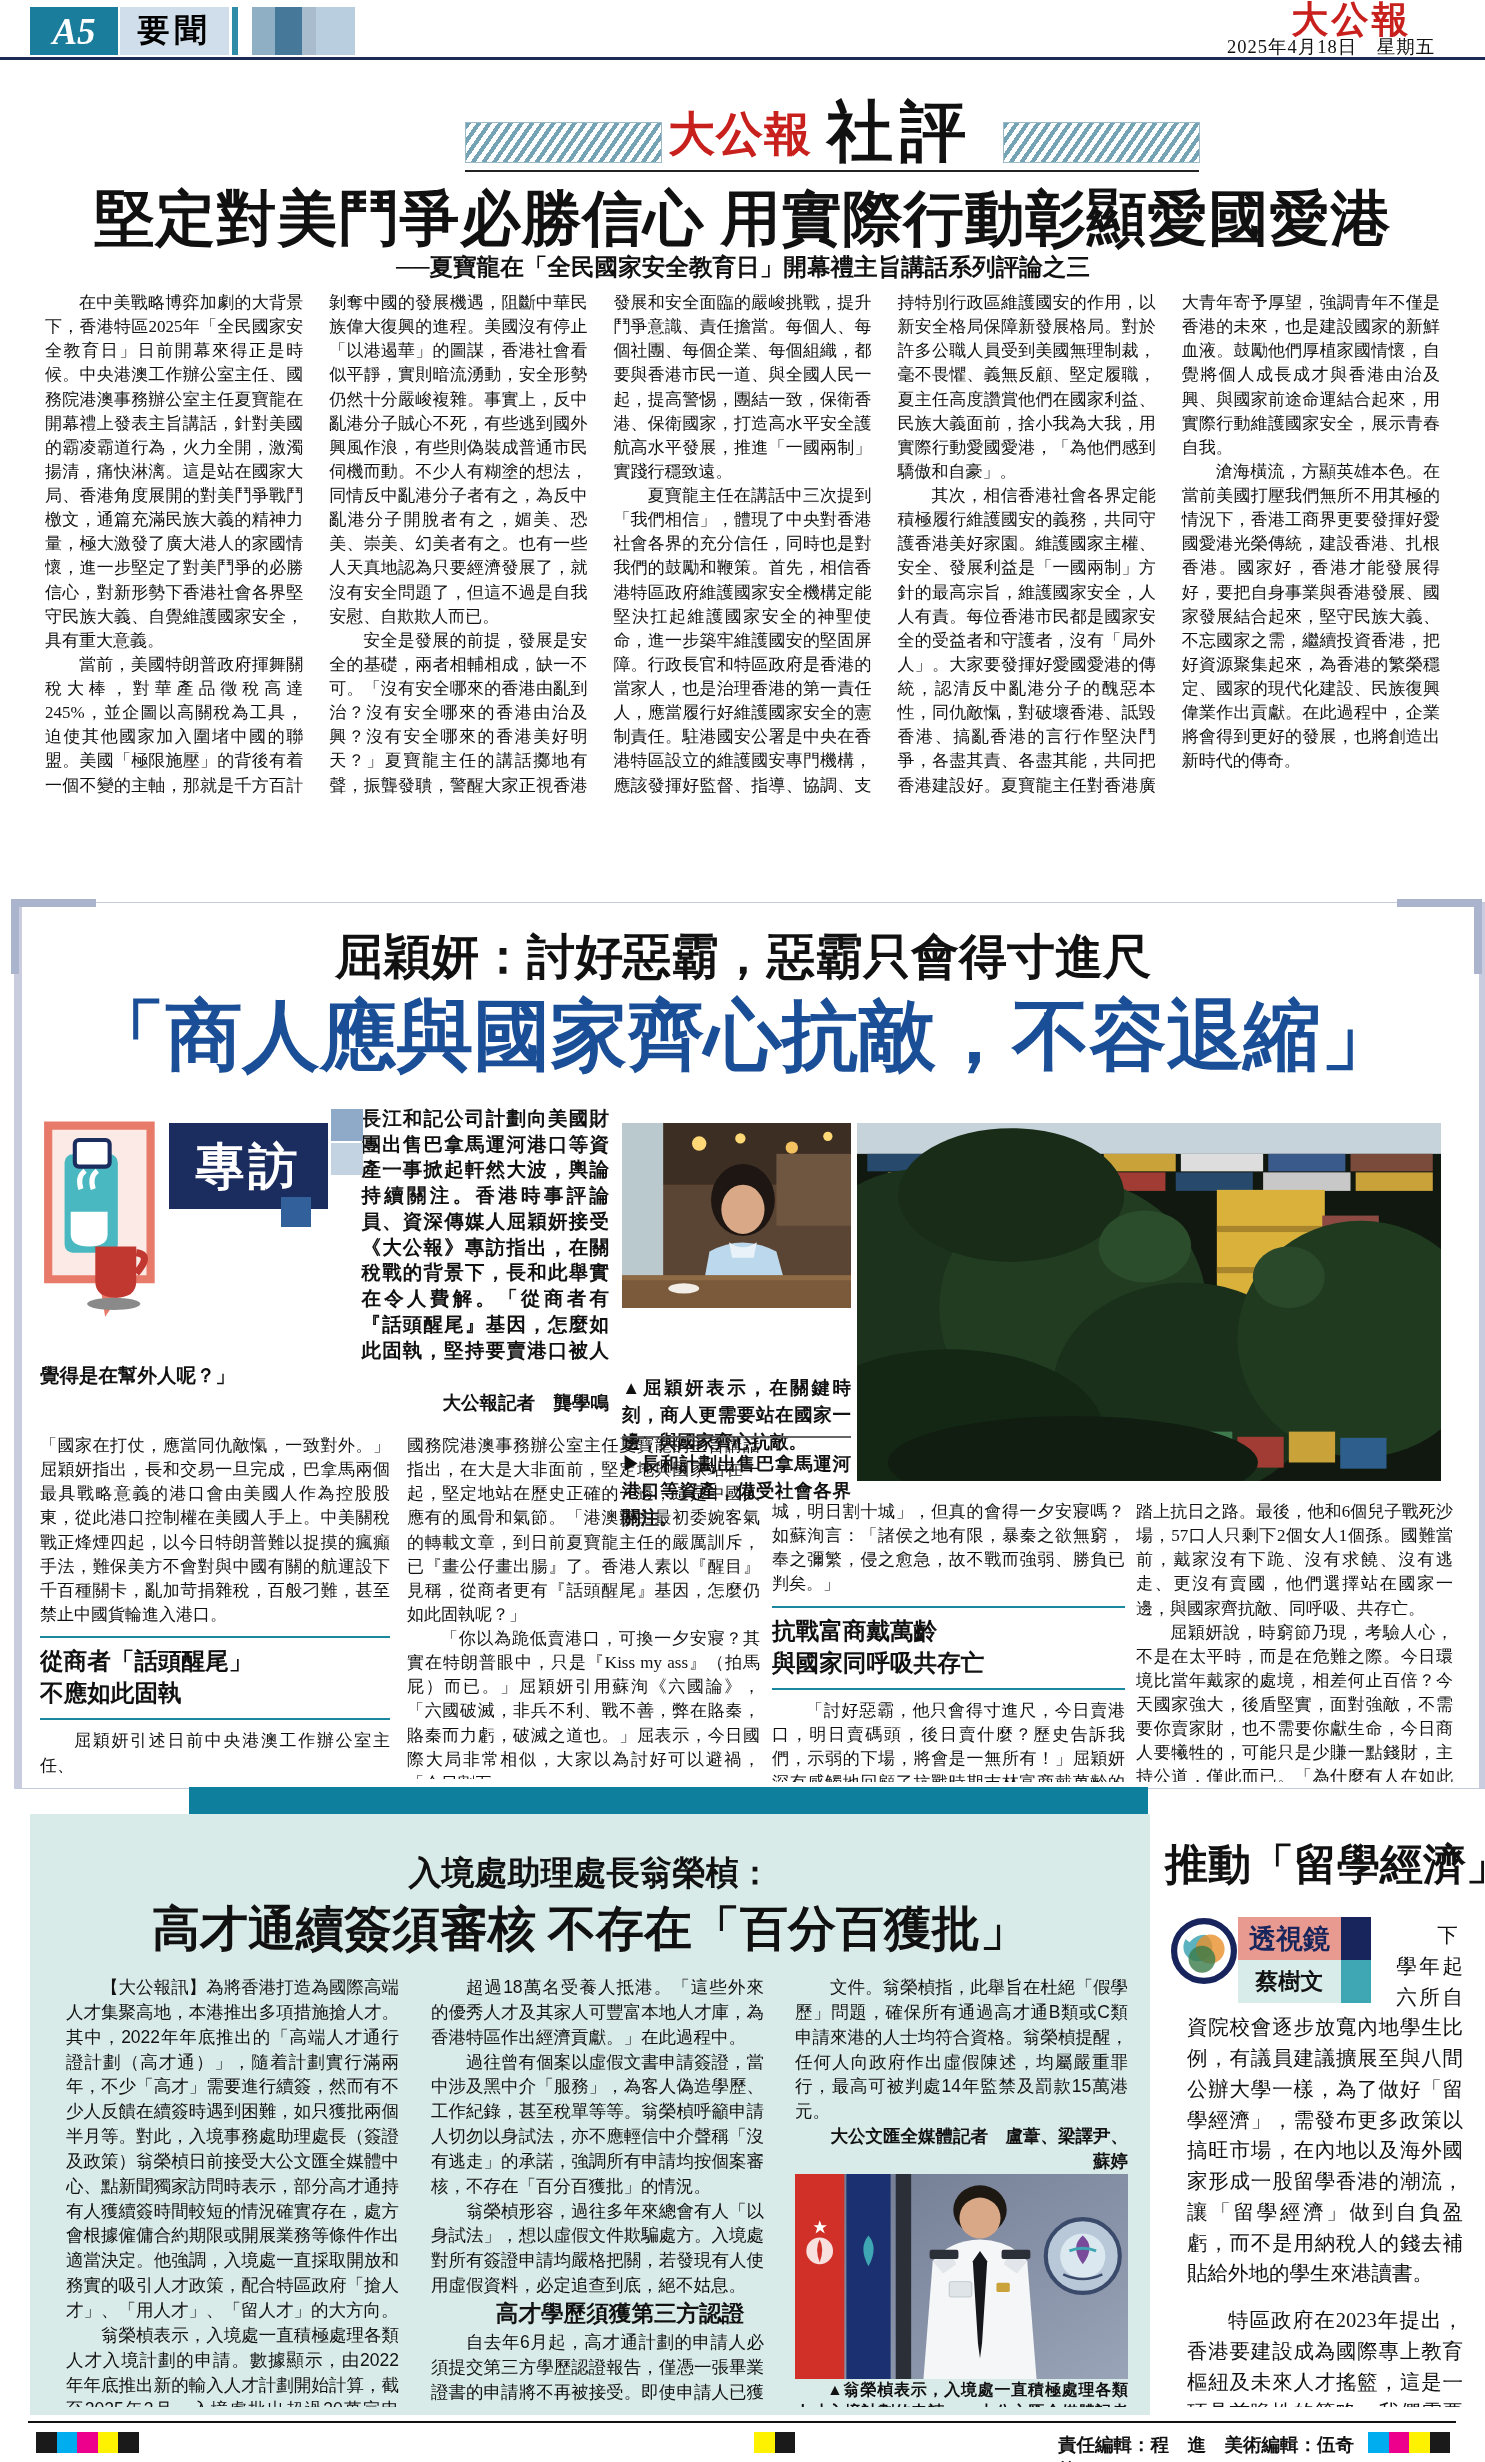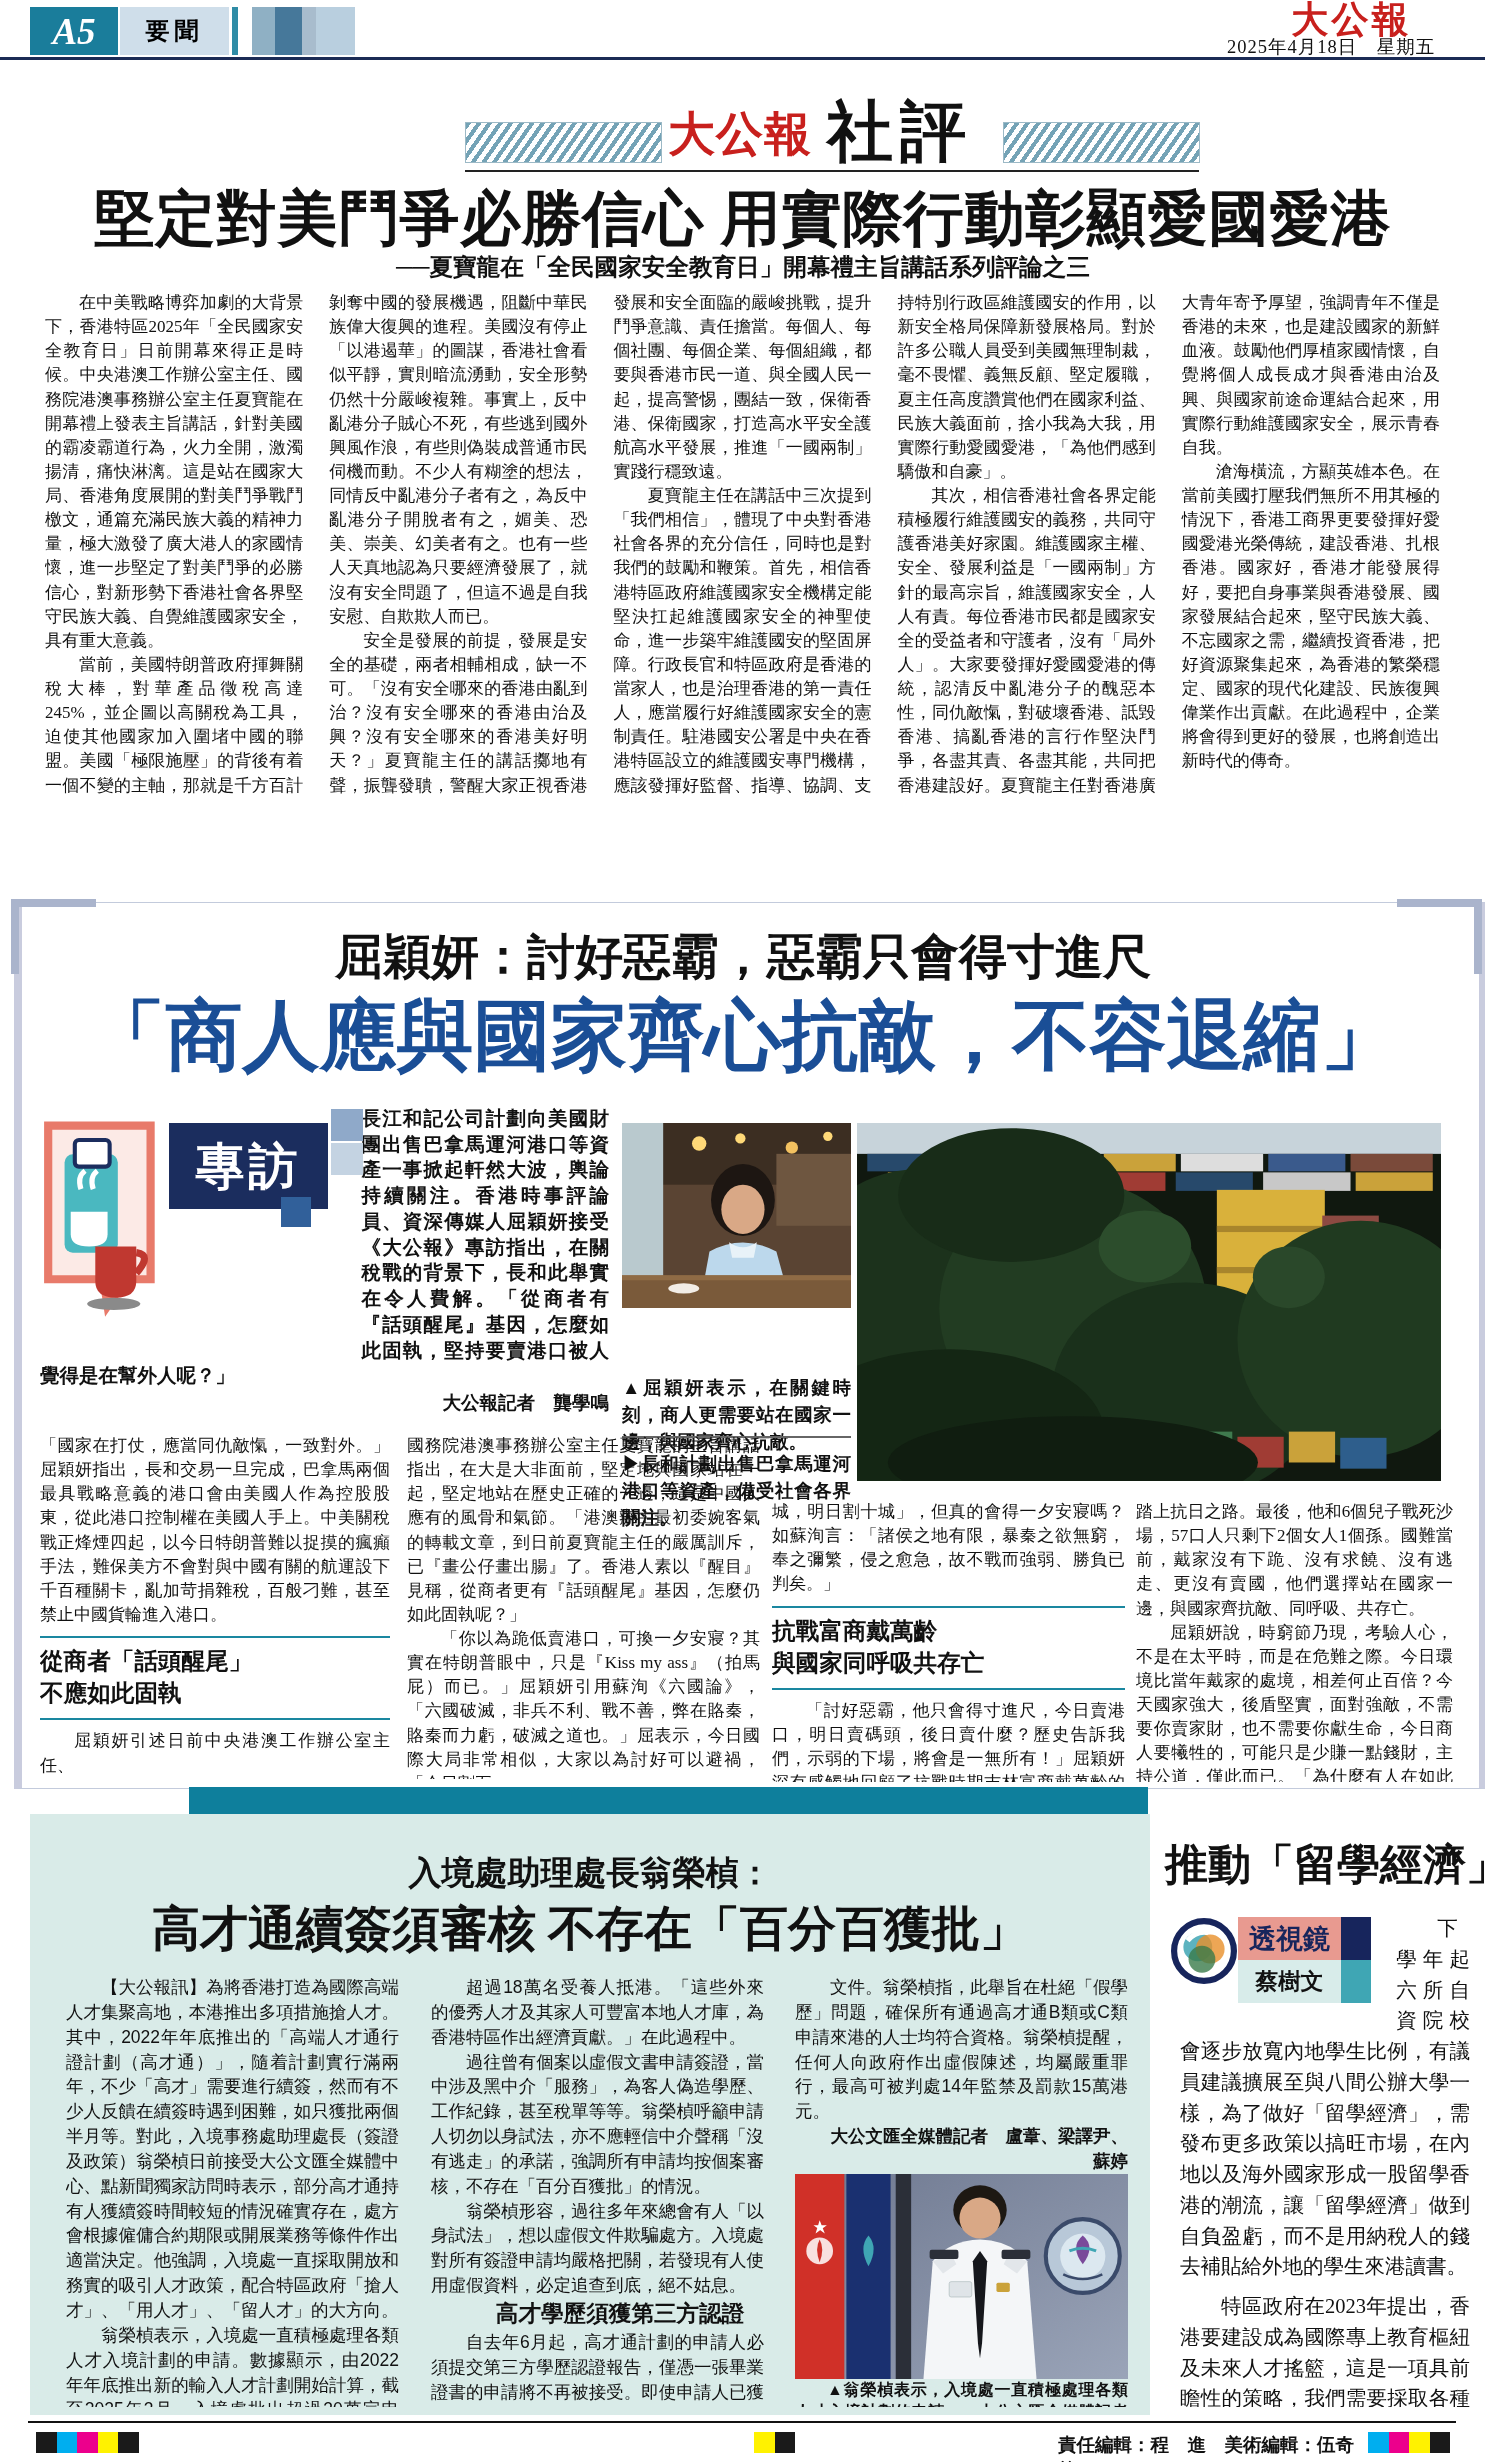--- a/index.html
+++ b/index.html
@@ -4,21 +4,21 @@
 <style>
   html,body{margin:0;padding:0;background:#e8e8e8;}
   #page{position:relative;width:1486px;height:2462px;background:#ffffff;overflow:hidden;
         font-family:"Liberation Serif", serif;color:#111;}
   .abs{position:absolute;}
   
   .a5-box{left:30px;top:7.2px;width:88px;height:48px;background:#1a7d9b;color:#fff;
           font-family:"Liberation Serif",serif;font-style:italic;font-weight:bold;font-size:37px;
           display:flex;align-items:center;justify-content:center;}
   .sec-box{left:120px;top:7.2px;width:109px;height:48px;background:#cfdeea;color:#000;
-           font-weight:900;font-size:24px;display:flex;align-items:center;justify-content:center;letter-spacing:5.1px;}
+           font-weight:900;font-size:32px;display:flex;align-items:center;justify-content:center;letter-spacing:5.1px;}
   .stripes{left:232px;top:7.2px;height:48px;display:flex;}
   .stripes div{height:48px;}
   .st1{width:6.2px;background:#2f8ca6;margin-right:13.4px;}
   .st2{width:23.6px;background:#8fb0c4;margin-right:0px;}
   .st3{width:27px;background:#46789a;}
   .st4{width:13.4px;background:#a8bccd;}
   .st5{width:39px;background:#b9cfdf;}
   .masthead{left:1223px;top:3.1px;width:257px;height:33px;color:#c8201d;font-weight:900;
             font-size:37px;text-align:center;letter-spacing:3.1px;line-height:33px;}
   .dateline{left:1182px;top:34px;width:298px;font-size:18.5px;text-align:center;letter-spacing:1px;}
@@ -83,21 +83,21 @@
   .tb-sub{text-align:center;font-weight:900;font-size:22.6px;margin:11.3px 0;text-indent:0;
           font-family:"Liberation Serif",serif;}
   .tb-byline{text-align:right;font-weight:700;margin:9.2px 0;text-indent:0;}
   .tb-photo{width:333px;height:205px;display:block;}
   .tb-cap{font-size:16px;font-weight:700;line-height:1.4;margin-top:5.1px;text-indent:0;text-align:justify;}
   
   .lens{left:1165px;top:1828px;width:321px;height:587px;background:#fff;}
   .lens-headline{left:1165px;top:1836px;width:321px;text-align:center;font-size:43px;font-weight:900;white-space:nowrap;}
   .lens-body{left:1171px;top:1904px;width:308px;height:503px;overflow:hidden;
              font-size:20.5px;line-height:1.5;text-align:justify;}
-  .lens-body p{margin:9px;text-indent:2em;}
+  .lens-body p{margin:16px;text-indent:2em;}
   .lens-badge{float:left;width:216px;height:98px;margin:4.1px 9.2px 3.1px 0;position:relative;}
   .lb-row{position:absolute;left:67px;display:flex;}
   .lb-name{width:103px;height:43px;display:flex;align-items:center;justify-content:center;
            font-family:"Liberation Sans",sans-serif;font-weight:700;}
   .lb-t{background:#e89a90;color:#17255c;font-size:27px;}
   .lb-a{background:#d8ecea;color:#111;font-size:22.6px;}
   .lb-sq1{width:30px;height:43px;background:#17255c;}
   .lb-sq2{width:30px;height:43px;background:#3fa6b4;}
   
   .foot-rule{left:28px;top:2421px;width:1428px;height:2.1px;background:#111;}

